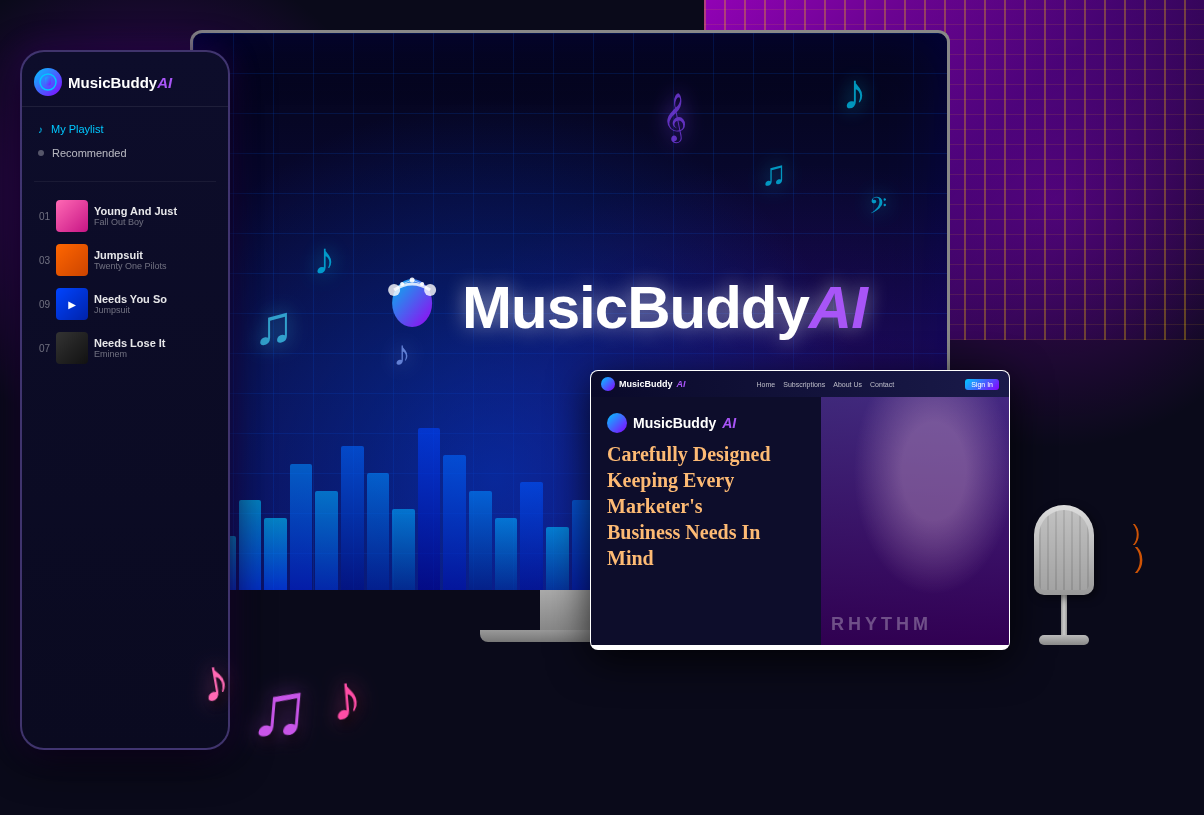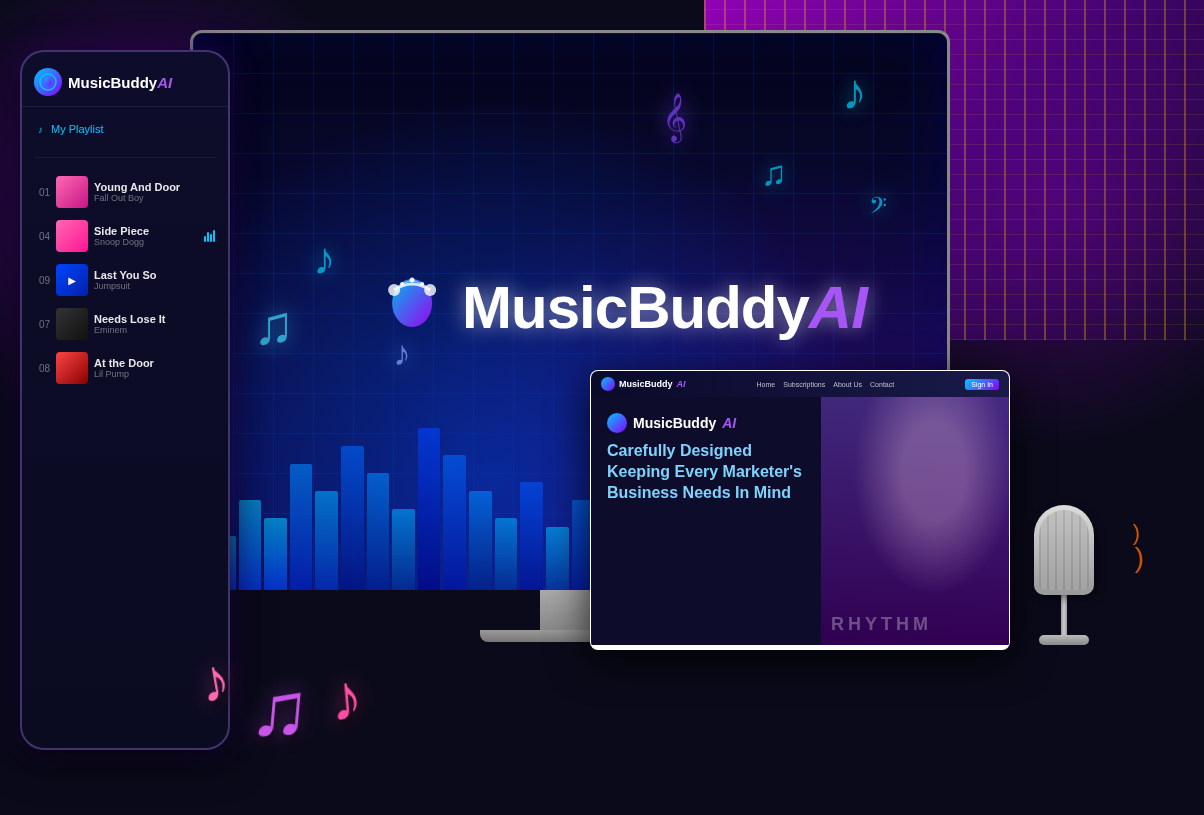--- a/index.html
+++ b/index.html
@@ -354,24 +354,25 @@
       font-weight: 800;
       color: white;
     }
     .preview-left-logo-icon {
       width: 20px;
       height: 20px;
       background: linear-gradient(135deg, #00c8ff, #8800ff);
       border-radius: 50%;
     }
     .preview-heading {
-      font-size: 16px;
+      font-size: 20px;
       font-weight: 800;
-      color: #7dd3fc;
+      color: #fdba74;
       line-height: 1.3;
+      font-family: Liberation Serif, serif;
     }
     .preview-right {
       width: 45%;
       background: linear-gradient(135deg, #1a0040, #300060);
       position: relative;
       overflow: hidden;
     }
     .preview-right::after {
       content: 'RHYTHM';
       position: absolute;
@@ -529,81 +530,69 @@
     <span class="mobile-logo-text">
       <span>MusicBuddy</span><span class="mobile-logo-ai">AI</span>
     </span>
   </div>
 
   <div class="mobile-nav">
     <div class="mobile-nav-item active">
       <span class="nav-music-icon">♪</span>
       <span>My Playlist</span>
     </div>
+    <div class="mobile-nav-item">
+      <div class="nav-dot"></div>
+      <span>Recommended</span>
+    </div>
   </div>
 
   <div class="mobile-divider"></div>
 
   <div class="track-list">
 
     <div class="track-item">
       <span class="track-num">01</span>
       <div class="track-thumb track-thumb-1"></div>
       <div class="track-info">
-        <div class="track-name">Young And Door</div>
+        <div class="track-name">Young And Just</div>
         <div class="track-artist">Fall Out Boy</div>
       </div>
     </div>
 
 
-
     <div class="track-item">
-      <span class="track-num">04</span>
-      <div class="track-thumb track-thumb-4"></div>
+      <span class="track-num">03</span>
+      <div class="track-thumb track-thumb-3"></div>
       <div class="track-info">
-        <div class="track-name">Side Piece</div>
-        <div class="track-artist">Snoop Dogg</div>
-      </div>
-      <div class="track-indicator">
-        <div class="bar-indicator">
-          <span style="height:6px"></span>
-          <span style="height:10px"></span>
-          <span style="height:8px"></span>
-          <span style="height:12px"></span>
-        </div>
-      </div>
-    </div>
+        <div class="track-name">Jumpsuit</div>
+        <div class="track-artist">Twenty One Pilots</div>
+      </div>
+    </div>
+
 
 
     <div class="track-item">
       <span class="track-num">09</span>
       <div class="track-thumb track-thumb-6"></div>
       <div class="track-info">
-        <div class="track-name">Last You So</div>
+        <div class="track-name">Needs You So</div>
         <div class="track-artist">Jumpsuit</div>
       </div>
     </div>
 
     <div class="track-item">
       <span class="track-num">07</span>
       <div class="track-thumb track-thumb-7"></div>
       <div class="track-info">
         <div class="track-name">Needs Lose It</div>
         <div class="track-artist">Eminem</div>
       </div>
     </div>
 
-    <div class="track-item">
-      <span class="track-num">08</span>
-      <div class="track-thumb track-thumb-8"></div>
-      <div class="track-info">
-        <div class="track-name">At the Door</div>
-        <div class="track-artist">Lil Pump</div>
-      </div>
-    </div>
   </div>
 </div>
 
 <div class="desktop-monitor">
   <div class="monitor-screen">
 
     <div class="screen-bg-grid"></div>
     <div class="screen-gradient-overlay"></div>
 
     <div class="eq-visual">

